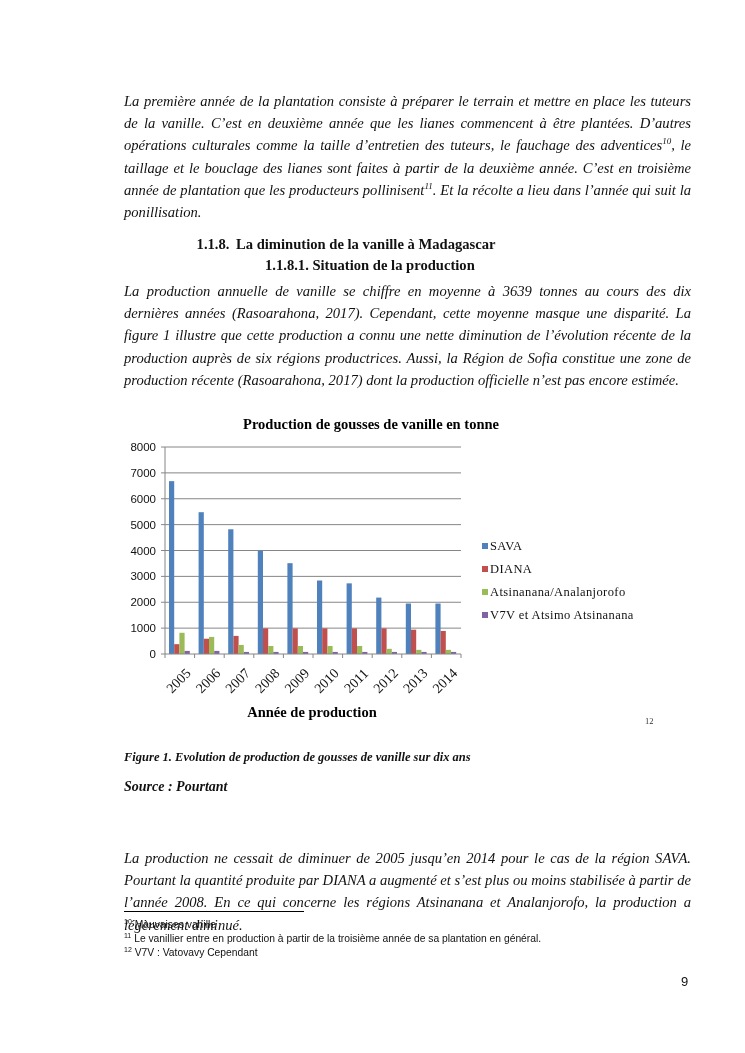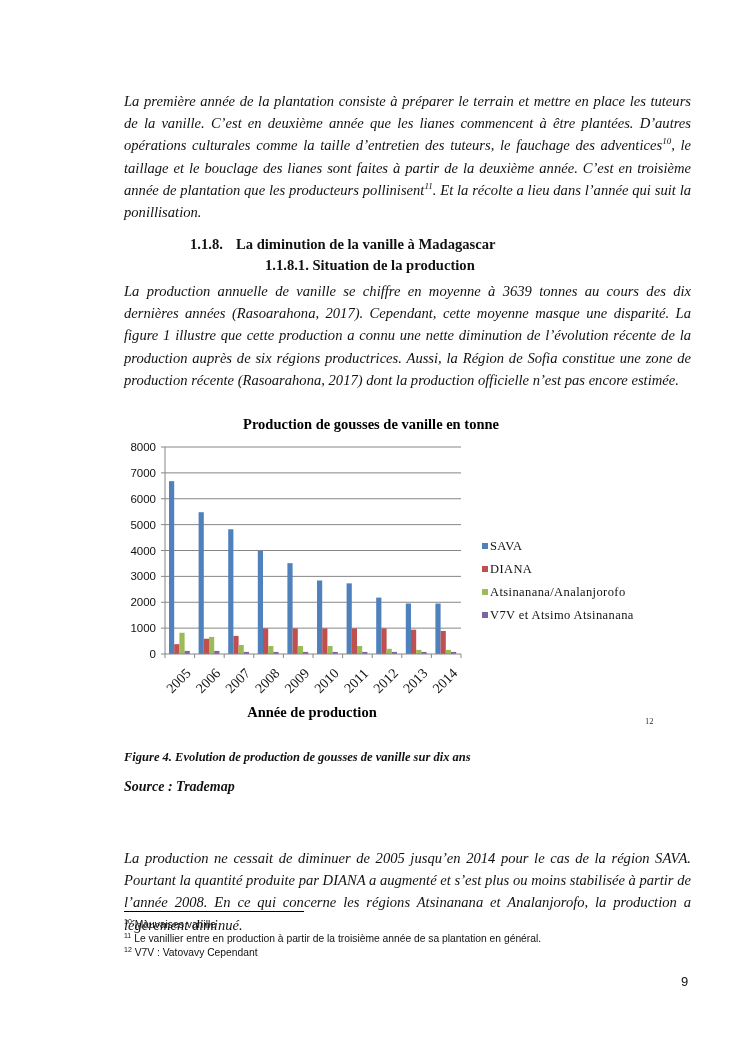--- a/index.html
+++ b/index.html
@@ -2,21 +2,21 @@
 <html><head>
 <meta charset="utf-8">
 <style>
   html, body { margin: 0; padding: 0; background: #ffffff; }
   body { width: 745px; height: 1053px; position: relative; overflow: hidden;
          font-family: "Liberation Serif", serif; color: #111; }
   .para { position: absolute; left: 124px; width: 567px; font-size: 14.6px; line-height: 22.2px;
           text-align: justify; font-style: italic; }
   .para sup { font-size: 9px; line-height: 0; vertical-align: 6px; }
   .h1 { position: absolute; left: 190px; top: 236px; font-weight: bold; font-size: 14.6px; }
-  .h1 .num { display: inline-block; width: 46px; }
+  .h1 .num { display: inline-block; width: 46px; text-align: center; }
   .h2 { position: absolute; left: 265px; top: 257px; font-weight: bold; font-size: 14.6px; }
   #chart { position: absolute; left: 120px; top: 410px; }
   .caption { position: absolute; left: 124px; font-weight: bold; font-style: italic; }
   .fn-rule { position: absolute; left: 124px; top: 911px; width: 180px; border-top: 1px solid #000; }
   .fn { position: absolute; left: 124px; font-family: "Liberation Sans", sans-serif; font-size: 10.3px; line-height: 13px; }
   .fn sup { font-size: 7px; vertical-align: 4px; line-height: 0; }
   .pnum { position: absolute; left: 681px; top: 974px; font-family: "Liberation Sans", sans-serif; font-size: 13px; }
   .fnmark { position: absolute; left: 645px; top: 716px; font-size: 8.5px; color: #333; }
 </style>
 </head>
@@ -138,22 +138,22 @@
       <text x="370" y="163" font-family="Liberation Serif, serif" font-size="12.5" fill="#111" letter-spacing="0.4">DIANA</text>
       <rect x="362" y="179" width="6" height="6" fill="#9BBB59"></rect>
       <text x="370" y="186" font-family="Liberation Serif, serif" font-size="12.5" fill="#111" letter-spacing="0.4">Atsinanana/Analanjorofo</text>
       <rect x="362" y="202" width="6" height="6" fill="#8064A2"></rect>
       <text x="370" y="209" font-family="Liberation Serif, serif" font-size="12.5" fill="#111" letter-spacing="0.4">V7V et Atsimo Atsinanana</text>
     </g>
 </svg>
 
 <div class="fnmark">12</div>
 
-<div class="caption" style="top:750px; font-size:12.5px;">Figure 4. Evolution de production de gousses de vanille sur dix ans</div>
-<div class="caption" style="top:779px; font-size:14px;">Source : Trademap</div>
+<div class="caption" style="top:750px; font-size:12.5px;">Figure 1. Evolution de production de gousses de vanille sur dix ans</div>
+<div class="caption" style="top:779px; font-size:14px;">Source : Pourtant</div>
 
 <div class="para" style="top:847px;">La production ne cessait de diminuer de 2005 jusqu’en 2014 pour le cas de la région SAVA. Pourtant la quantité produite par DIANA a augmenté et s’est plus ou moins stabilisée à partir de l’année 2008. En ce qui concerne les régions Atsinanana et Analanjorofo, la production a légèrement diminué.</div>
 
 <div class="fn-rule"></div>
 <div class="fn" style="top:918px;"><sup>10</sup> <span>Mauvaises vanille</span></div>
 <div class="fn" style="top:932px;"><sup>11</sup> <span>Le vanillier entre en production à partir de la troisième année de sa plantation en général.</span></div>
 <div class="fn" style="top:946px;"><sup>12</sup> <span>V7V : Vatovavy Cependant</span></div>
 
 <div class="pnum">9</div>
 

